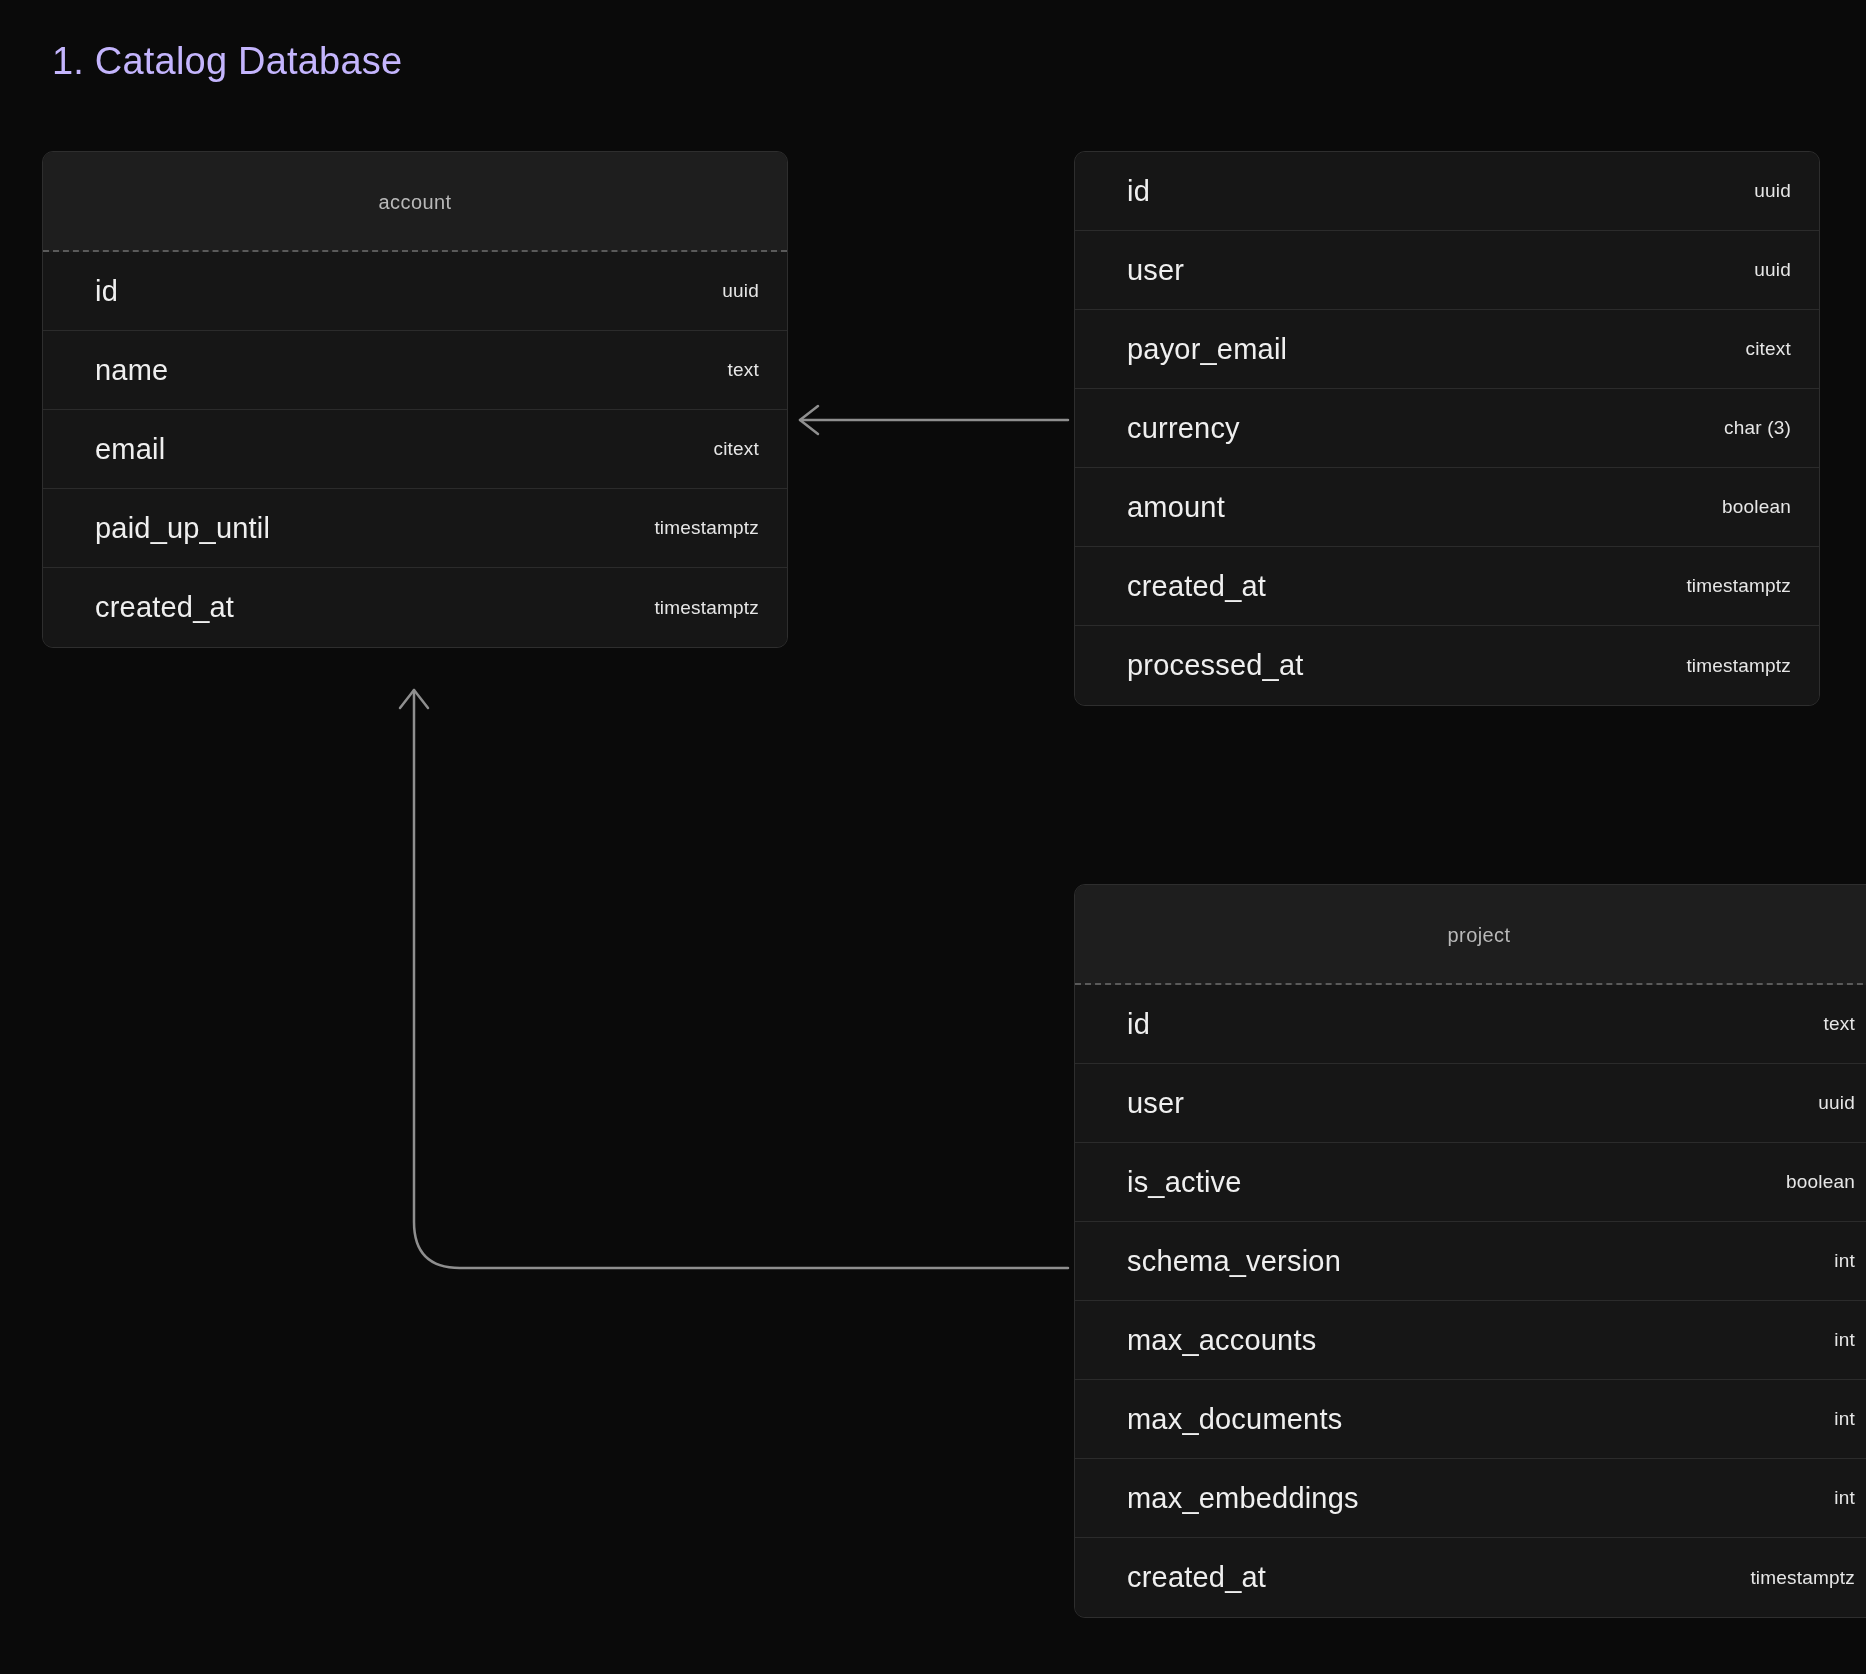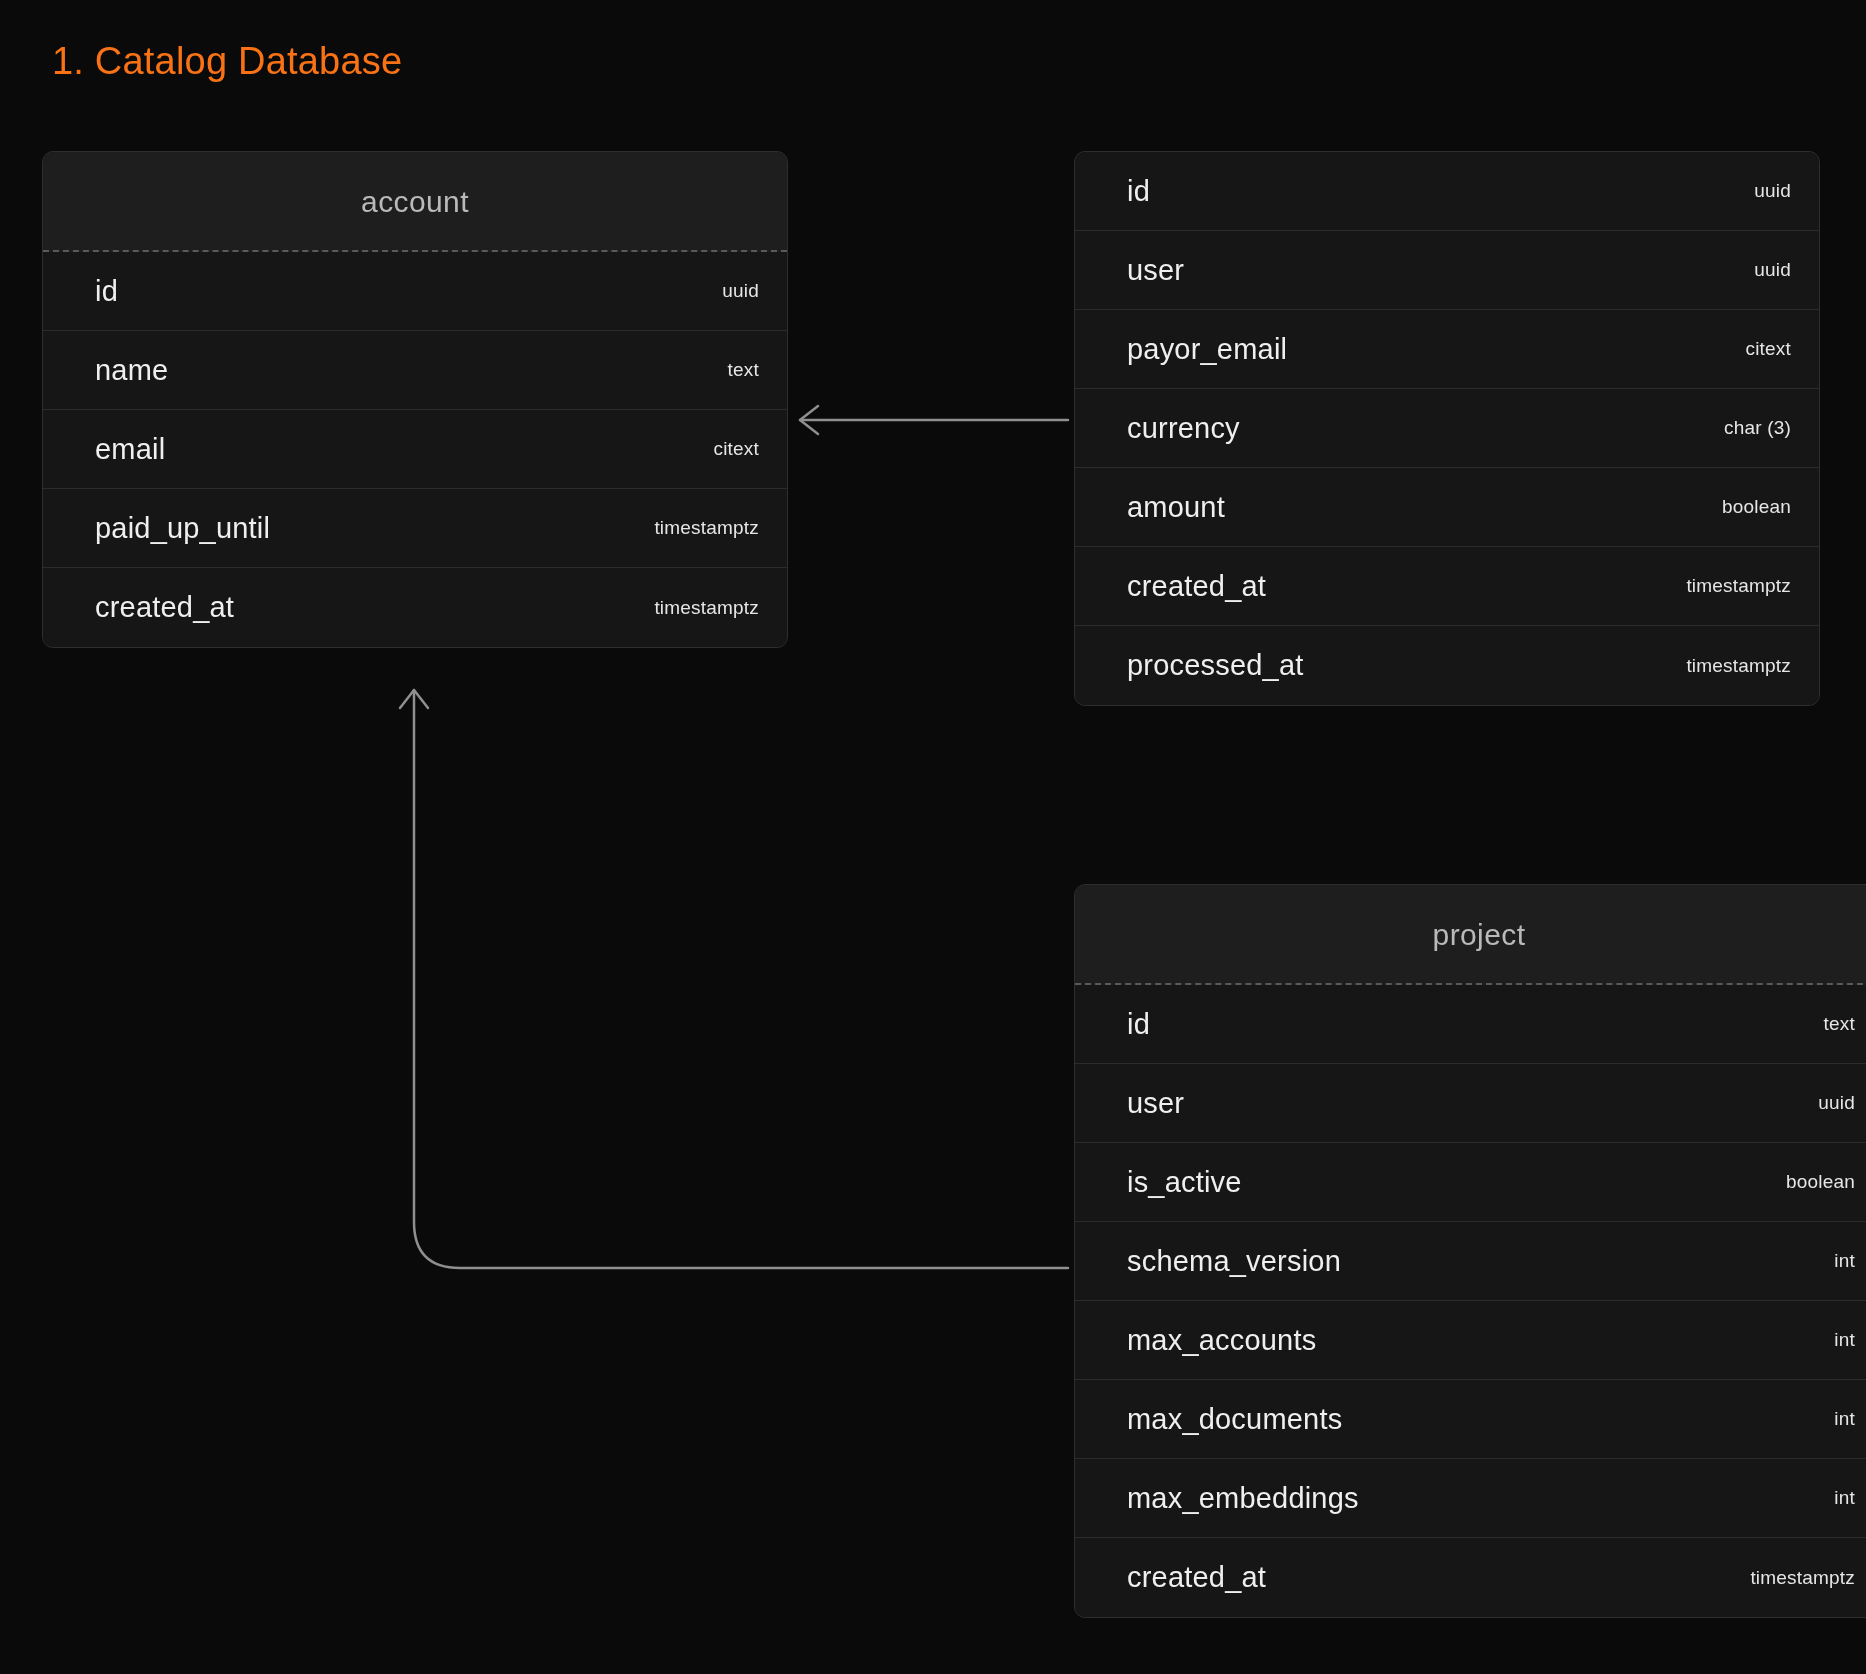--- a/index.html
+++ b/index.html
@@ -16,21 +16,21 @@
     color: #e8e8e8;
   }
 
   #page-title {
     position: absolute;
     left: 52px;
     top: 40px;
     font-size: 38px;
     font-weight: 500;
     letter-spacing: 0.2px;
-    color: #f97316;
+    color: #c4b5fd;
     white-space: pre;
   }
 
   .erd-table {
     position: absolute;
     box-sizing: border-box;
     border: 1px solid #2e2e2e;
     border-radius: 11px;
     background: #141414;
     overflow: hidden;
@@ -38,21 +38,21 @@
 
   .erd-table-header {
     height: 100px;
     background: #1e1e1e;
     display: flex;
     align-items: center;
     justify-content: center;
     position: relative;
   }
   .erd-table-title {
-    font-size: 30px;
+    font-size: 20px;
     font-weight: 400;
     color: #b9b9b9;
     letter-spacing: 0.4px;
   }
   .erd-header-rule {
     position: absolute;
     left: 0;
     right: 0;
     bottom: 0;
     height: 0;

